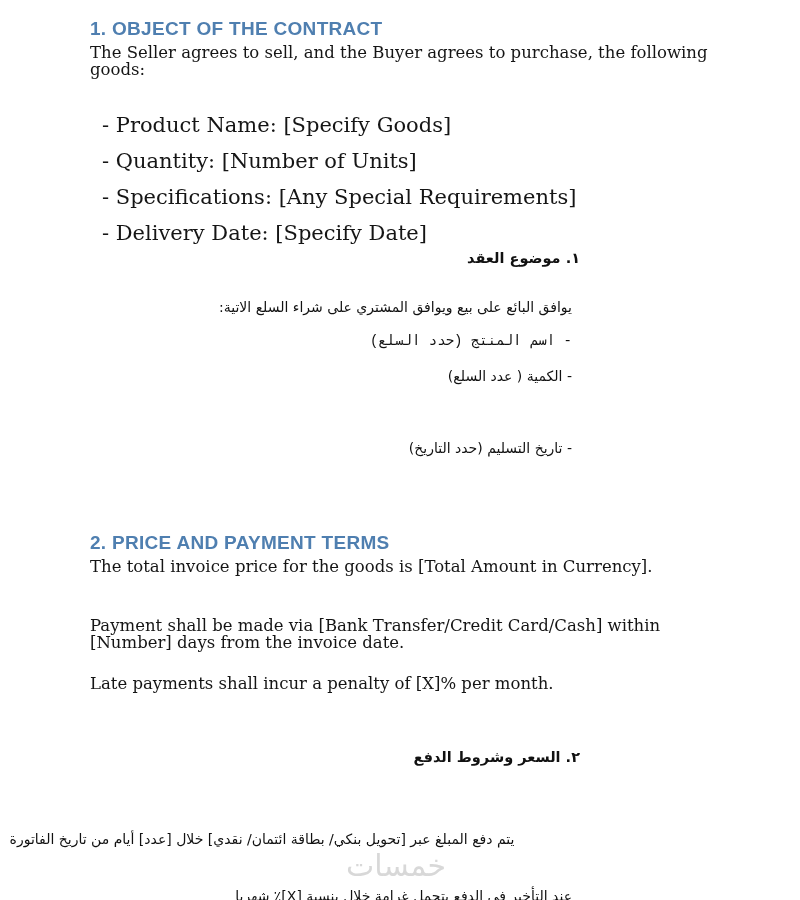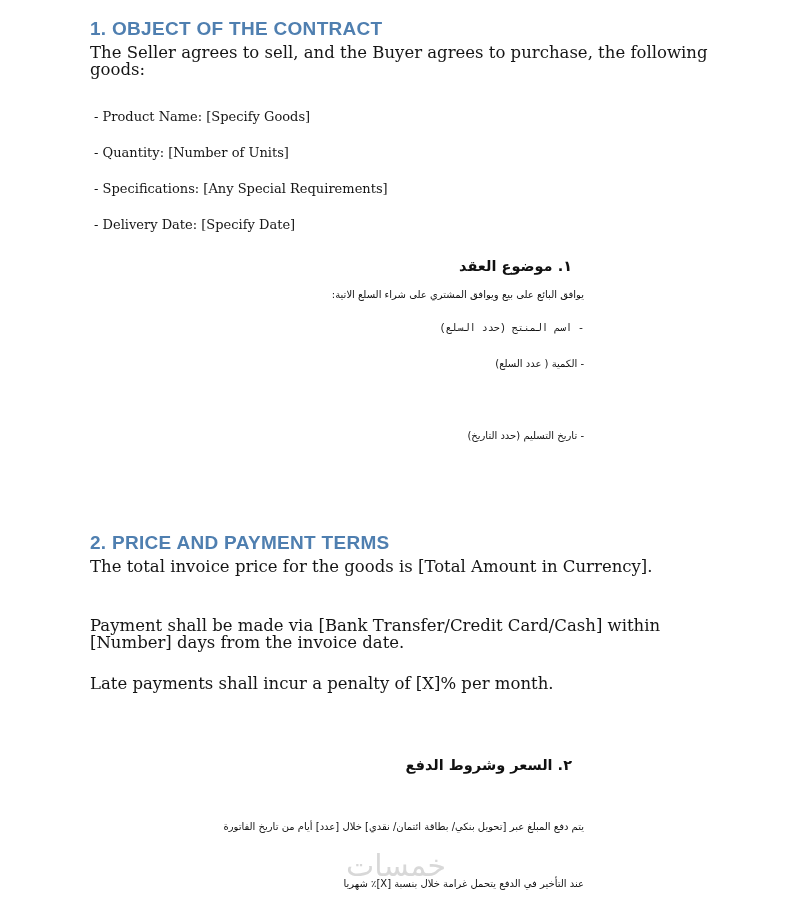--- a/index.html
+++ b/index.html
@@ -38,47 +38,47 @@
       font-family: "DejaVu Serif", "Liberation Serif", serif;
       font-size: 16.5px;
       line-height: 17px;
       color: #151515;
       margin: 0;
     }
     .en-bullet {
       position: absolute;
       left: 90px;
       font-family: "DejaVu Serif", "Liberation Serif", serif;
-      font-size: 13px;
+      font-size: 21px;
       line-height: 22px;
       color: #151515;
-      margin: 4px;
+      margin: 12px;
       white-space: nowrap;
     }
     .ar-heading {
       position: absolute;
       right: 92px;
       direction: rtl;
       font-family: "DejaVu Sans", "Liberation Sans", sans-serif;
       font-weight: bold;
       font-size: 14.5px;
       color: #111111;
-      margin: 12px;
+      margin: 4px;
       white-space: nowrap;
     }
     .ar-text {
       position: absolute;
       right: 92px;
       direction: rtl;
-      text-align: right;
+      text-align: center;
       font-family: "DejaVu Sans", "Liberation Sans", sans-serif;
-      font-size: 10px;
+      font-size: 14px;
       line-height: 22px;
       color: #111111;
-      margin: 0;
+      margin: 12px;
       white-space: nowrap;
     }
     .ar-wrap {
       white-space: normal;
       width: 620px;
     }
     .watermark {
       position: absolute;
       left: 346px;
       top: 848px;

